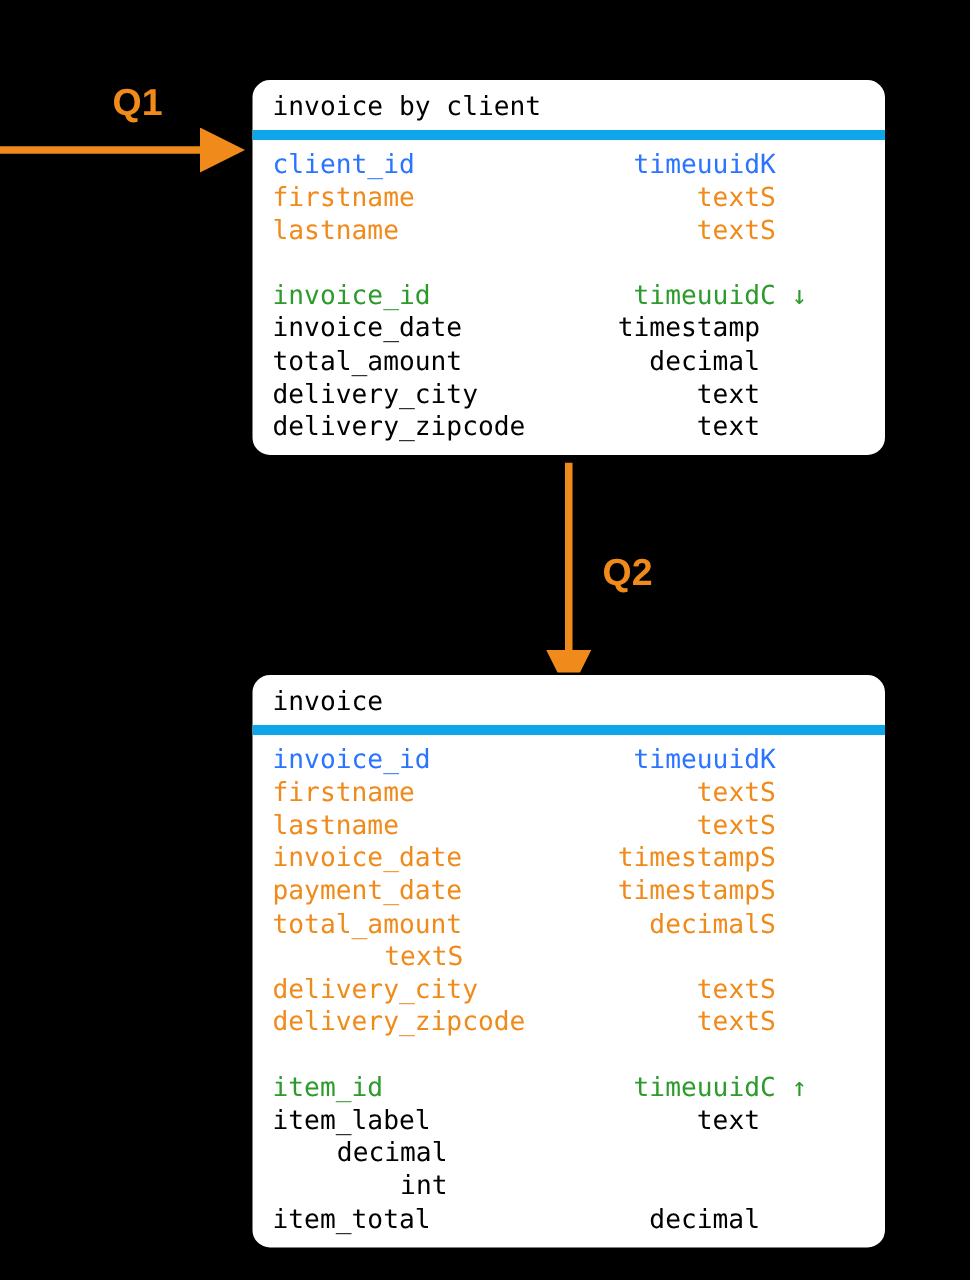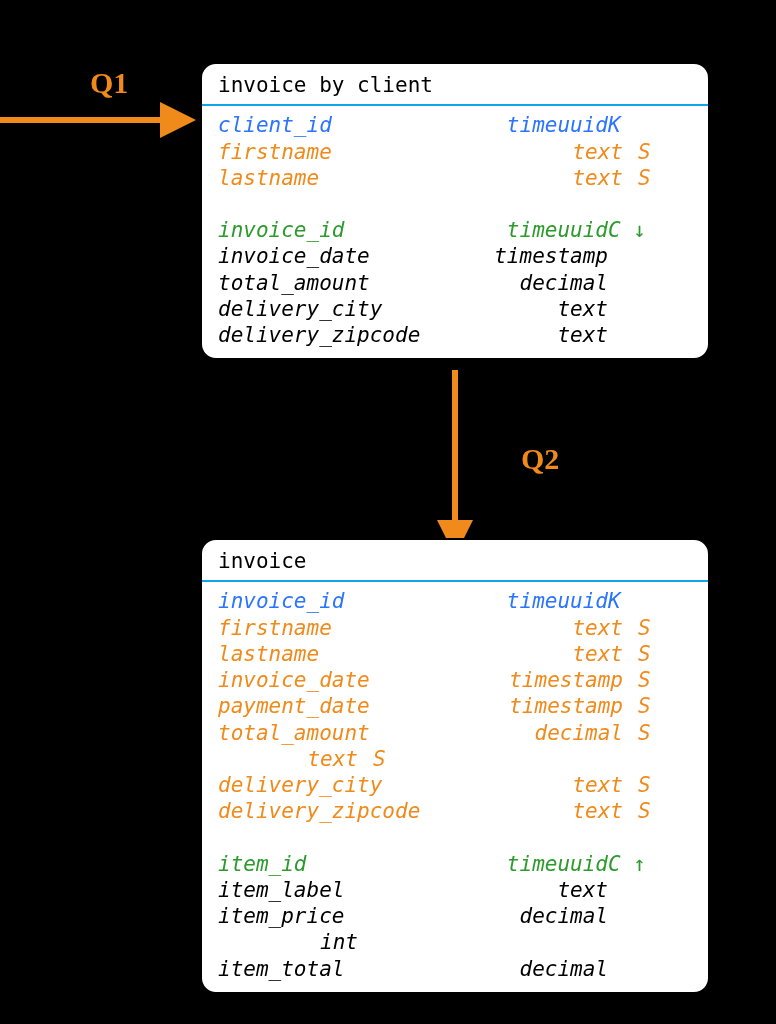--- a/index.html
+++ b/index.html
@@ -22,59 +22,58 @@
     position: absolute;
     background: #fff;
     border: 2px solid #000;
     border-radius: 16px;
     box-sizing: border-box;
     padding: 0;
   }
   .table-title {
     padding: 8px 16px 6px 16px;
     font-weight: 400;
-    border-bottom: 2px solid #0ea5e9;
+    border-bottom: 8px solid #0ea5e9;
     color: #000;
   }
   .table-body {
     padding: 6px 16px 10px 16px;
-    font-style: italic;
   }
   .row {
     display: flex;
     white-space: pre;
   }
   .col-name {
     flex: 0 0 250px;
   }
   .col-type {
     flex: 0 0 140px;
     text-align: right;
   }
   .col-flag {
     flex: 0 0 60px;
   }
   .spacer {
     height: 26px;
   }
   .blue  { color: #2a74ff; }
-  .orange{ color: #f08a1a; gap: 15px; }
+  .orange{ color: #f08a1a; }
   .green { color: #2c9b2c; }
   .black { color: #000; }
 
   .arrow {
     position: absolute;
     color: #f08a1a;
   }
   .arrow svg { display: block; }
 
   .q-label {
     position: absolute;
     color: #f08a1a;
-    font-family: Liberation Serif, serif;
+    font-family: Liberation Sans, sans-serif;
     font-size: 30px;
     font-weight: 600;
   }
 </style>
 </head>
 <body>
 
 <div class="stage">
 
   <div class="arrow" style="left:0px; top:100px; width:200px; height:40px;">
@@ -107,36 +106,36 @@
   <div class="arrow" style="left:435px; top:370px; width:40px; height:190px;">
     <svg viewBox="0 0 40 190" width="40" height="190">
       <defs>
         <marker id="head2" orient="auto" markerWidth="6" markerHeight="6" refX="5" refY="3">
           <path d="M0,0 L6,3 L0,6 Z" fill="#f08a1a"></path>
         </marker>
       </defs>
       <line x1="20" y1="0" x2="20" y2="180" stroke="#f08a1a" stroke-width="6" marker-end="url(#head2)"></line>
     </svg>
   </div>
-  <div class="q-label" style="left:482px; top:440px;margin-left:39px;">Q2</div>
+  <div class="q-label" style="left:482px; top:440px;">Q2</div>
 
   <div class="table-box" style="left:200px; top:538px; width:510px;">
     <div class="table-title">invoice</div>
     <div class="table-body">
         <div class="row blue"><span class="col-name">invoice_id</span><span class="col-type">timeuuid</span><span class="col-flag">K</span></div>
         <div class="row orange"><span class="col-name">firstname</span><span class="col-type">text</span><span class="col-flag">S</span></div>
         <div class="row orange"><span class="col-name">lastname</span><span class="col-type">text</span><span class="col-flag">S</span></div>
         <div class="row orange"><span class="col-name">invoice_date</span><span class="col-type">timestamp</span><span class="col-flag">S</span></div>
         <div class="row orange"><span class="col-name">payment_date</span><span class="col-type">timestamp</span><span class="col-flag">S</span></div>
         <div class="row orange"><span class="col-name">total_amount</span><span class="col-type">decimal</span><span class="col-flag">S</span></div>
         <div class="row orange"><span class="col-type">text</span><span class="col-flag">S</span></div>
         <div class="row orange"><span class="col-name">delivery_city</span><span class="col-type">text</span><span class="col-flag">S</span></div>
         <div class="row orange"><span class="col-name">delivery_zipcode</span><span class="col-type">text</span><span class="col-flag">S</span></div>
         <div class="spacer"></div>
         <div class="row green"><span class="col-name">item_id</span><span class="col-type">timeuuid</span><span class="col-flag">C ↑</span></div>
         <div class="row black"><span class="col-name">item_label</span><span class="col-type">text</span><span class="col-flag"></span></div>
-        <div class="row black"><span class="col-name">item_price</span><span class="col-type">decimal</span><span class="col-flag"></span></div>
+        <div class="row black"><span class="col-type">decimal</span><span class="col-flag"></span></div>
         <div class="row black"><span class="col-type">int</span><span class="col-flag"></span></div>
         <div class="row black"><span class="col-name">item_total</span><span class="col-type">decimal</span><span class="col-flag"></span></div>
       </div>
   </div>
 
 </div>
 
 </body></html>

